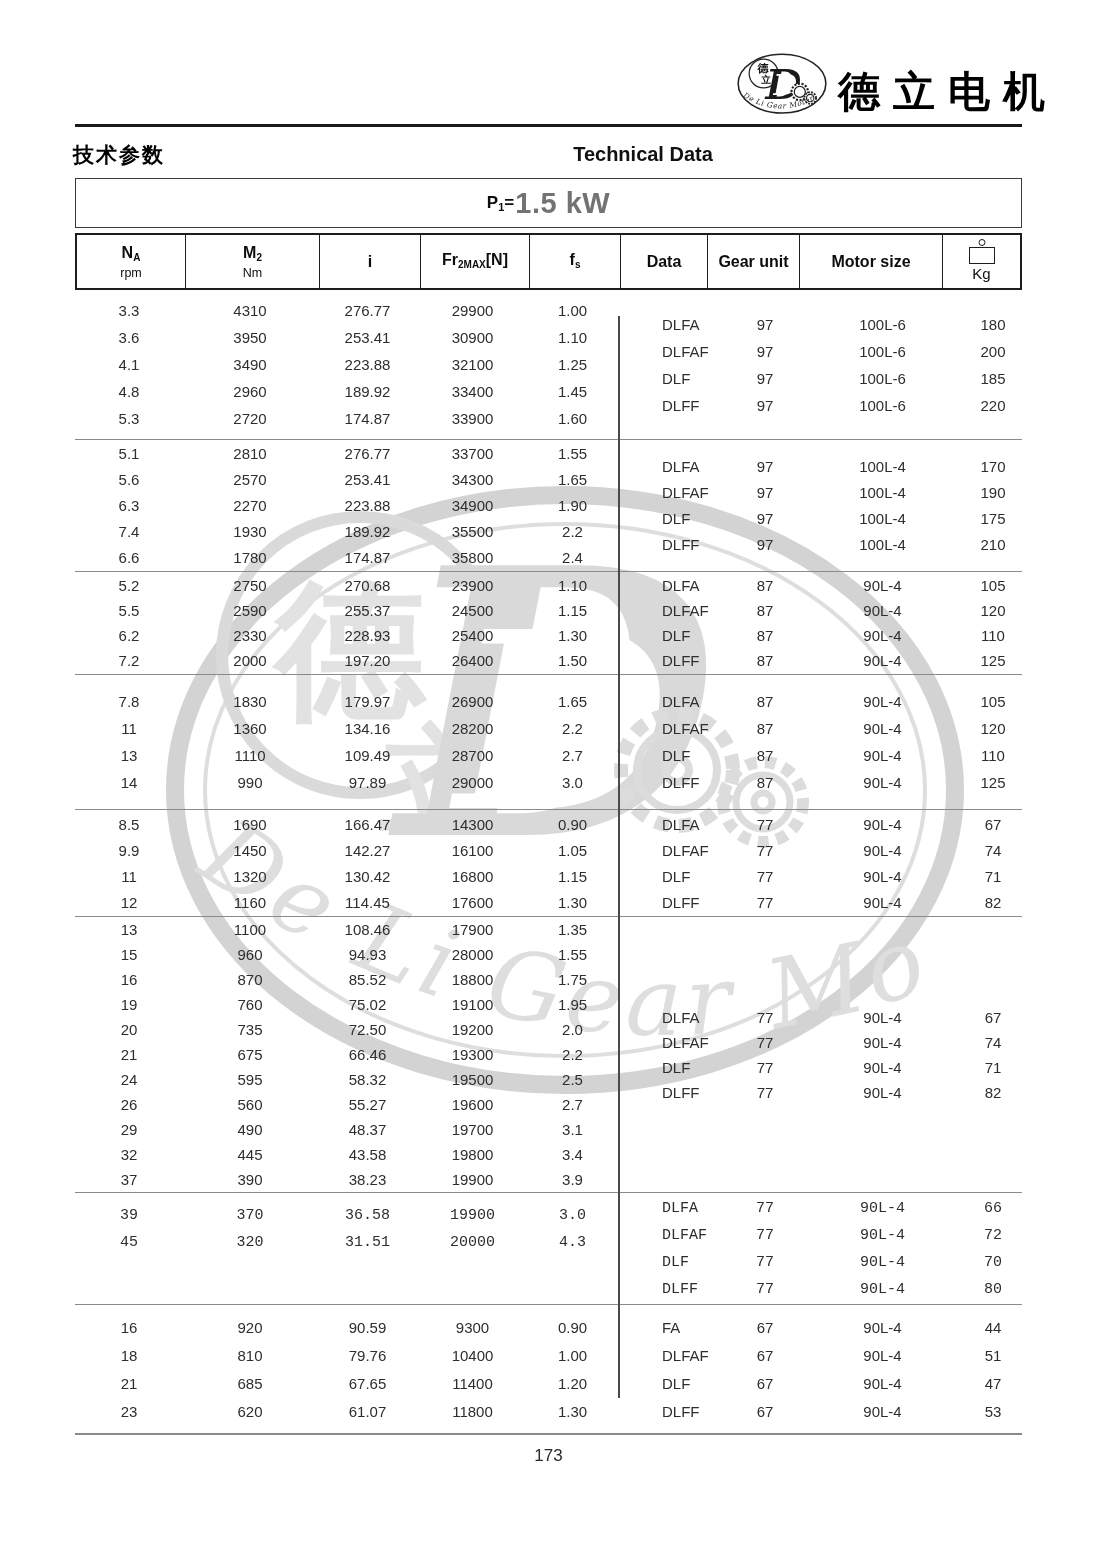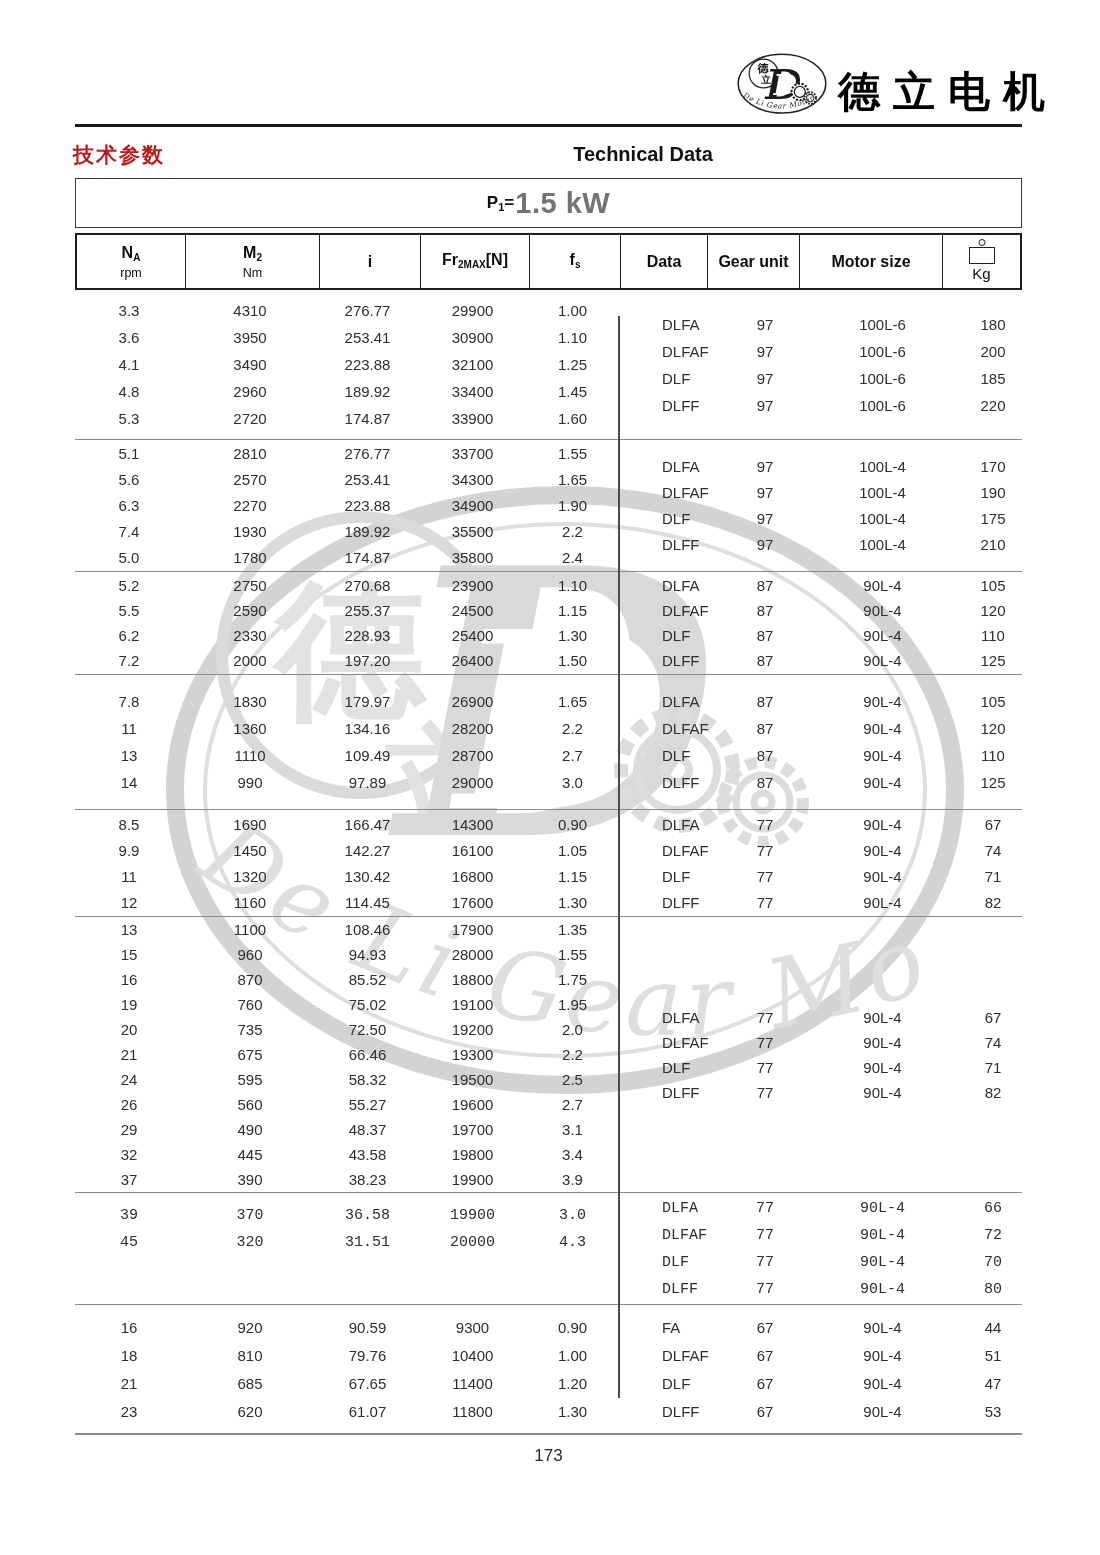--- a/index.html
+++ b/index.html
@@ -5,21 +5,21 @@
   html,body{margin:0;padding:0;background:#ffffff;}
   .page{position:relative;width:1100px;height:1555px;background:#fff;overflow:hidden;
         font-family:"Liberation Sans",sans-serif;color:#2e2e2e;}
   
   .wm{position:absolute;left:125px;top:440px;z-index:0;pointer-events:none;}
   
   .logo{position:absolute;left:736px;top:52px;z-index:1;}
   .brand-name{position:absolute;left:838px;top:64px;z-index:1;font-family:"DejaVu Serif",serif;
               font-weight:bold;font-size:42px;letter-spacing:13px;color:#000;white-space:nowrap;}
   .toprule{position:absolute;left:75px;top:124px;width:947px;height:3px;background:#1a1a1a;z-index:1;}
-  .sec-cn{position:absolute;left:73px;top:141px;font-size:21px;font-weight:bold;letter-spacing:2px;color:#b91c1c;z-index:1;}
+  .sec-cn{position:absolute;left:73px;top:141px;font-size:21px;font-weight:bold;letter-spacing:2px;color:#000000;z-index:1;}
   .sec-en{position:absolute;left:493px;top:143px;width:300px;text-align:center;font-size:20px;
           font-weight:bold;color:#111;z-index:1;}
   .pbox{position:absolute;left:75px;top:178px;width:947px;height:50px;box-sizing:border-box;
         border:1.5px solid #3a3a3a;display:flex;align-items:center;justify-content:center;z-index:1;background:transparent;}
   .p1{font-size:17px;font-weight:bold;color:#0d0d0d;}
   .p1 sub{font-size:11px;vertical-align:-3px;}
   .pv{font-size:29px;font-weight:bold;color:#737373;letter-spacing:0.5px;margin-left:1px;}
   
   .thead{position:absolute;left:75px;top:233px;width:947px;height:57px;box-sizing:border-box;
          border:2px solid #1d1d1d;display:flex;z-index:1;overflow:hidden;}
@@ -239,21 +239,21 @@
             <div class="lc lc4">1.90</div>
           </div>
           <div class="trow">
             <div class="lc lc0">7.4</div>
             <div class="lc lc1">1930</div>
             <div class="lc lc2">189.92</div>
             <div class="lc lc3">35500</div>
             <div class="lc lc4">2.2</div>
           </div>
           <div class="trow">
-            <div class="lc lc0">5.0</div>
+            <div class="lc lc0">6.6</div>
             <div class="lc lc1">1780</div>
             <div class="lc lc2">174.87</div>
             <div class="lc lc3">35800</div>
             <div class="lc lc4">2.4</div>
           </div>
         </div>
         <div class="rz">
           <div class="trow">
             <div class="rc rc0">DLFA</div>
             <div class="rc rc1">97</div>

